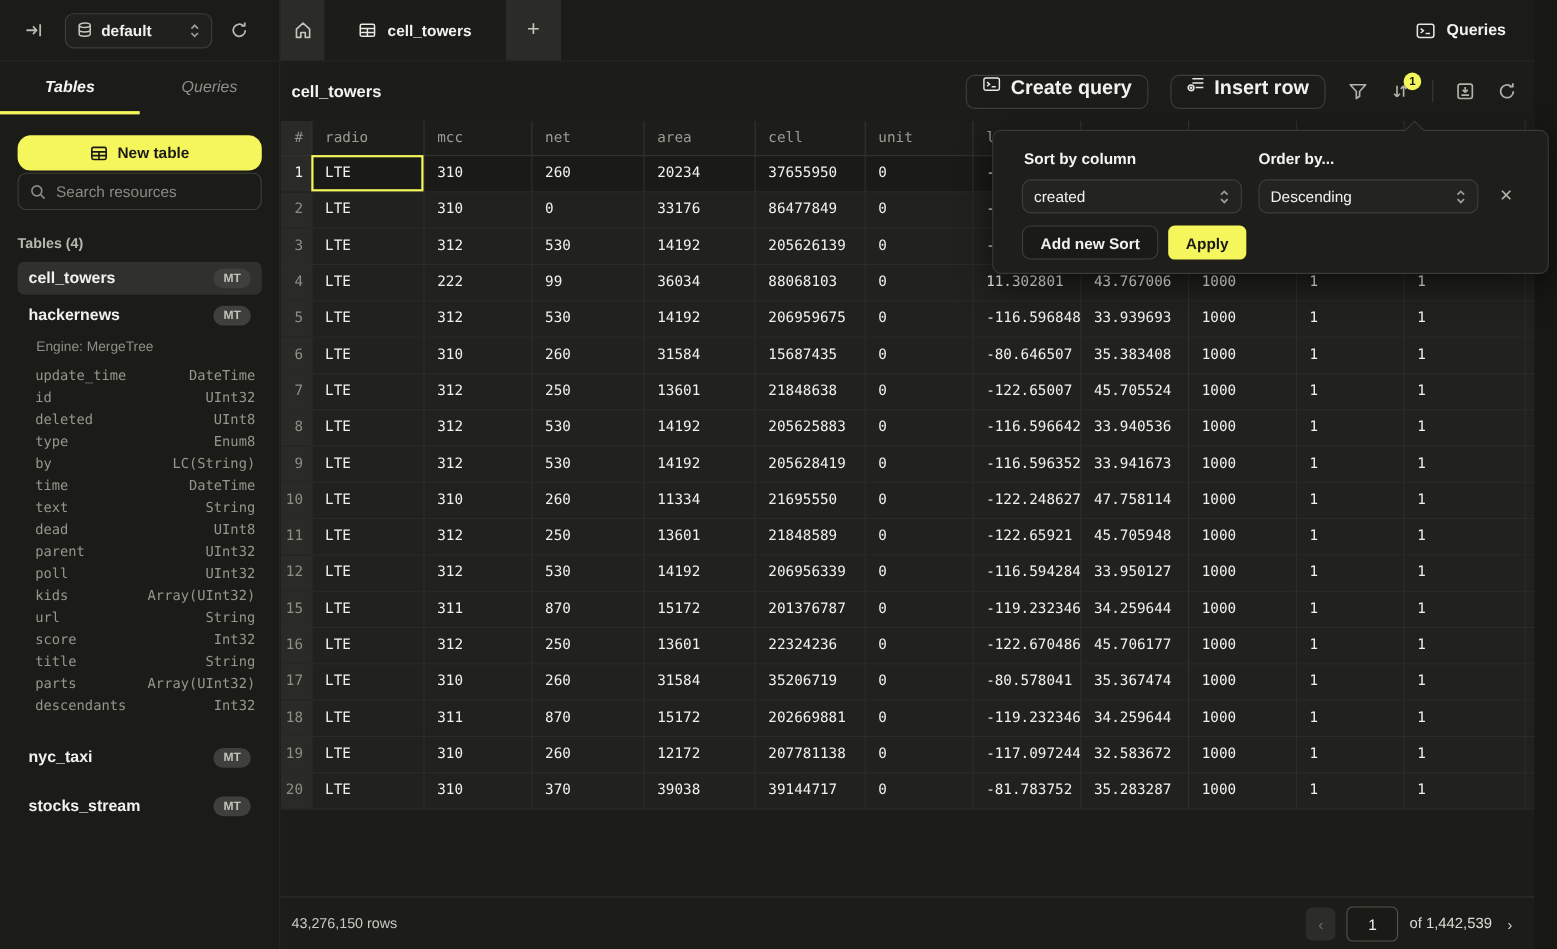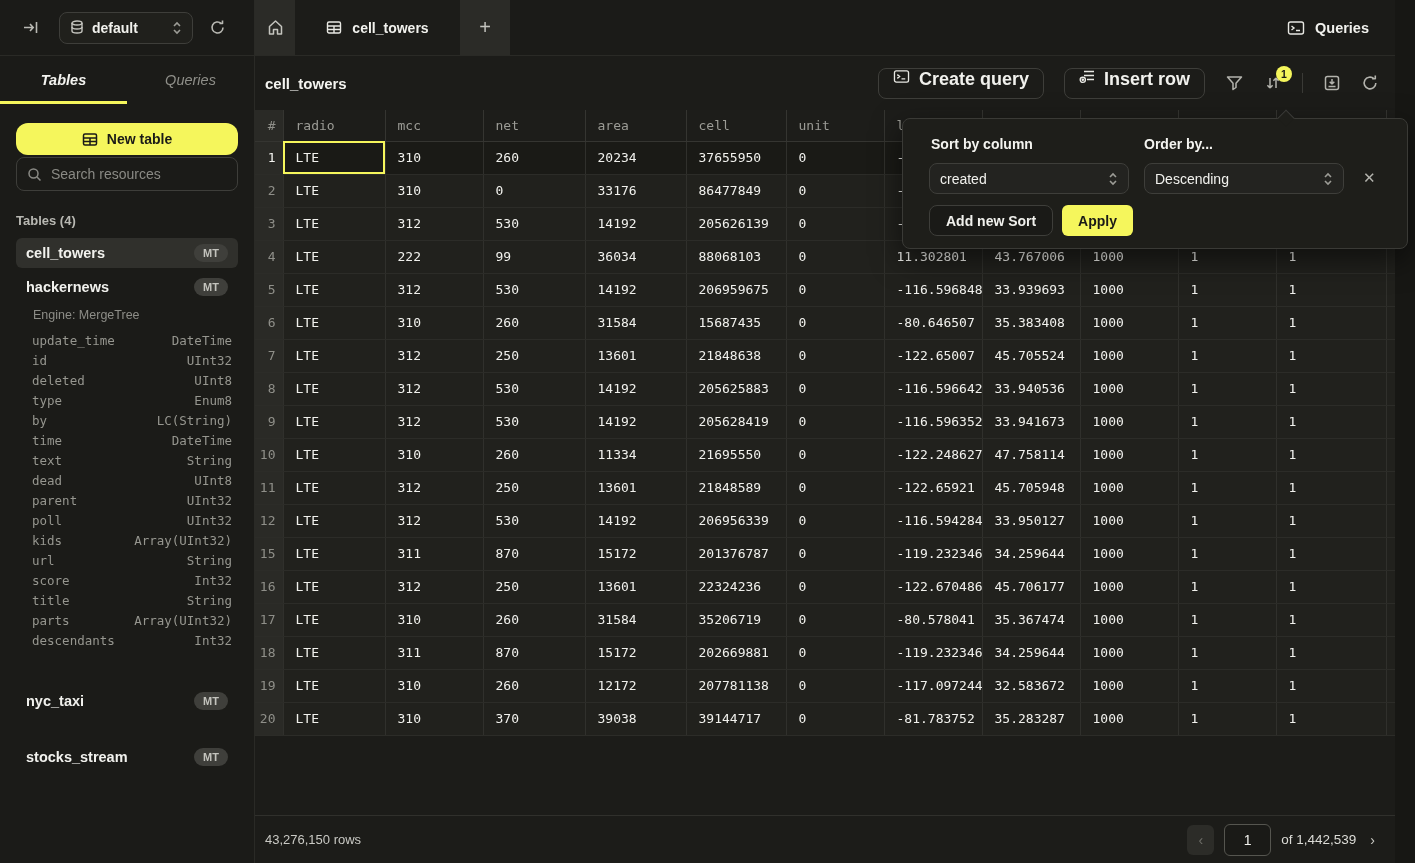--- a/index.html
+++ b/index.html
@@ -45,21 +45,21 @@
   .section-label { margin:22px 16px 10px; color:#b8b8b2; font-size:13px; font-weight:600; }
   .table-list { padding:0 16px; overflow:hidden; }
   .table-item { height:30px; display:flex; align-items:center; justify-content:space-between; padding:0 10px; border-radius:6px;
                 color:#f1f1ed; font-size:14.5px; font-weight:600; cursor:pointer; margin-bottom:4px; }
   .table-item.selected { background:#30302c; }
   .mt-badge { background:#3f3f3b; color:#c3c3bd; font-size:11px; font-weight:600; border-radius:10px; padding:3px 9px; }
   .engine-line { padding:2px 10px 6px 17px; color:#8d8d87; font-size:12.5px; }
   .schema-list { padding:2px 6px 10px 16px; }
   .schema-row { display:flex; justify-content:space-between; height:20px; align-items:center;
                 font-family:"DejaVu Sans Mono", monospace; font-size:12.5px; color:#96968f; }
-  .gap-top { margin-top:26px; }
+  .gap-top { margin-top:14px; }
 
   
   .main { flex:1; position:relative; background:#1c1c19; display:flex; flex-direction:column; min-width:0; }
   .main-header { height:54px; flex:0 0 54px; display:flex; align-items:center; padding:0 16px 0 10px; }
   .main-title { font-size:15px; font-weight:700; color:#f4f4f0; }
   .toolbar { margin-left:auto; display:flex; align-items:center; gap:20px; }
   .tool-btn { height:31px; border:1px solid #3e3e3a; border-radius:8px; background:transparent; color:#f1f1ed; font-size:18px; font-weight:600;
               display:flex; align-items:flex-start; gap:9px; padding:0 14px; cursor:pointer; font-family:inherit; }
   .tool-icon { position:relative; background:none; border:none; color:#b3b3ad; cursor:pointer; display:flex; align-items:center; }
   .badge { position:absolute; top:-8px; right:-10px; width:16px; height:16px; border-radius:50%; background:var(--accent);

